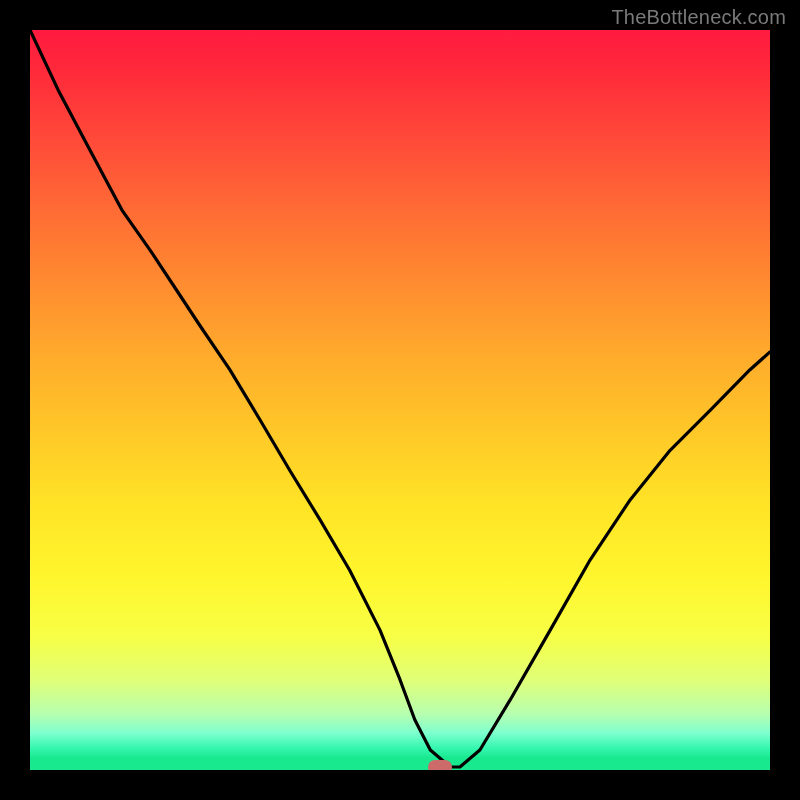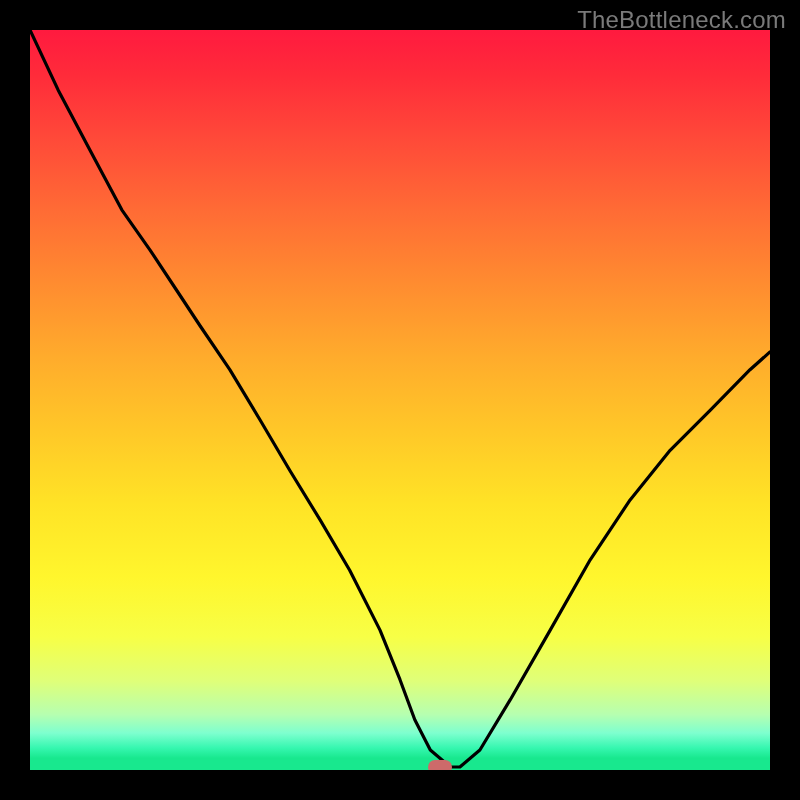--- a/index.html
+++ b/index.html
@@ -9,21 +9,21 @@
     width: 800px;
     height: 800px;
     background: #000;
   }
   .watermark {
     position: absolute;
     top: 6px;
     right: 14px;
     color: #7a7a7a;
     font-family: Arial, Helvetica, sans-serif;
-    font-size: 24px;
+    font-size: 20px;
     letter-spacing: 0.2px;
     z-index: 10;
   }
   .plot-area {
     position: absolute;
     left: 30px;
     top: 30px;
     width: 740px;
     height: 740px;
     overflow: hidden;

